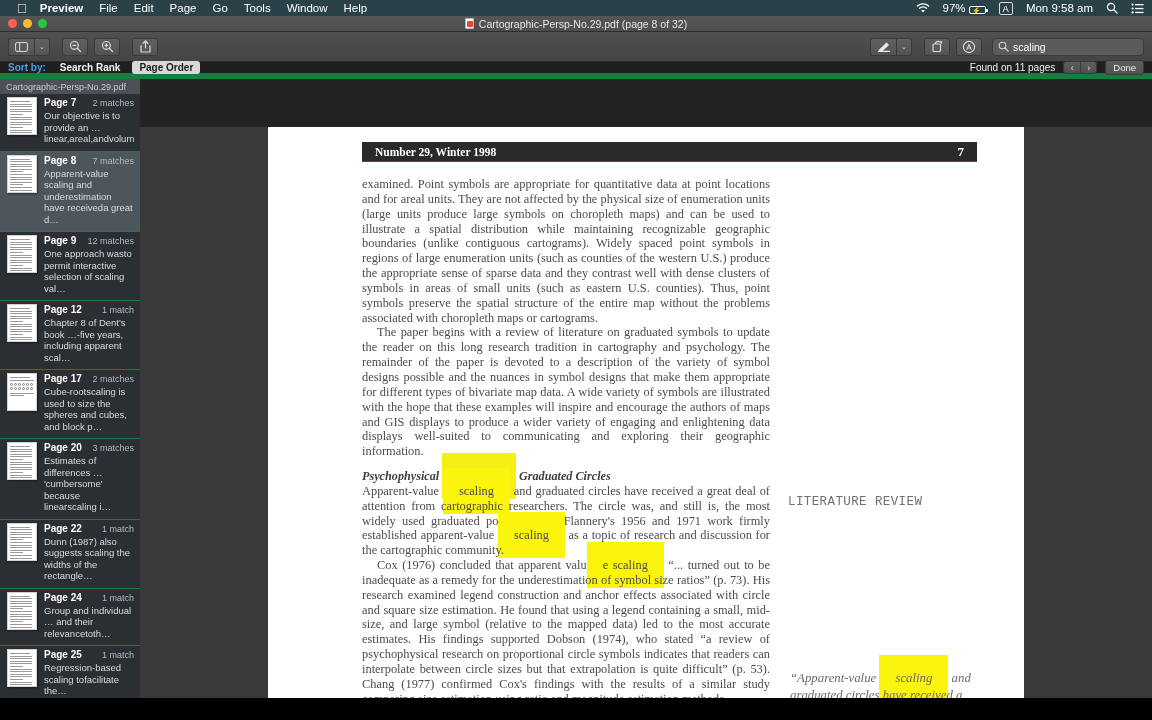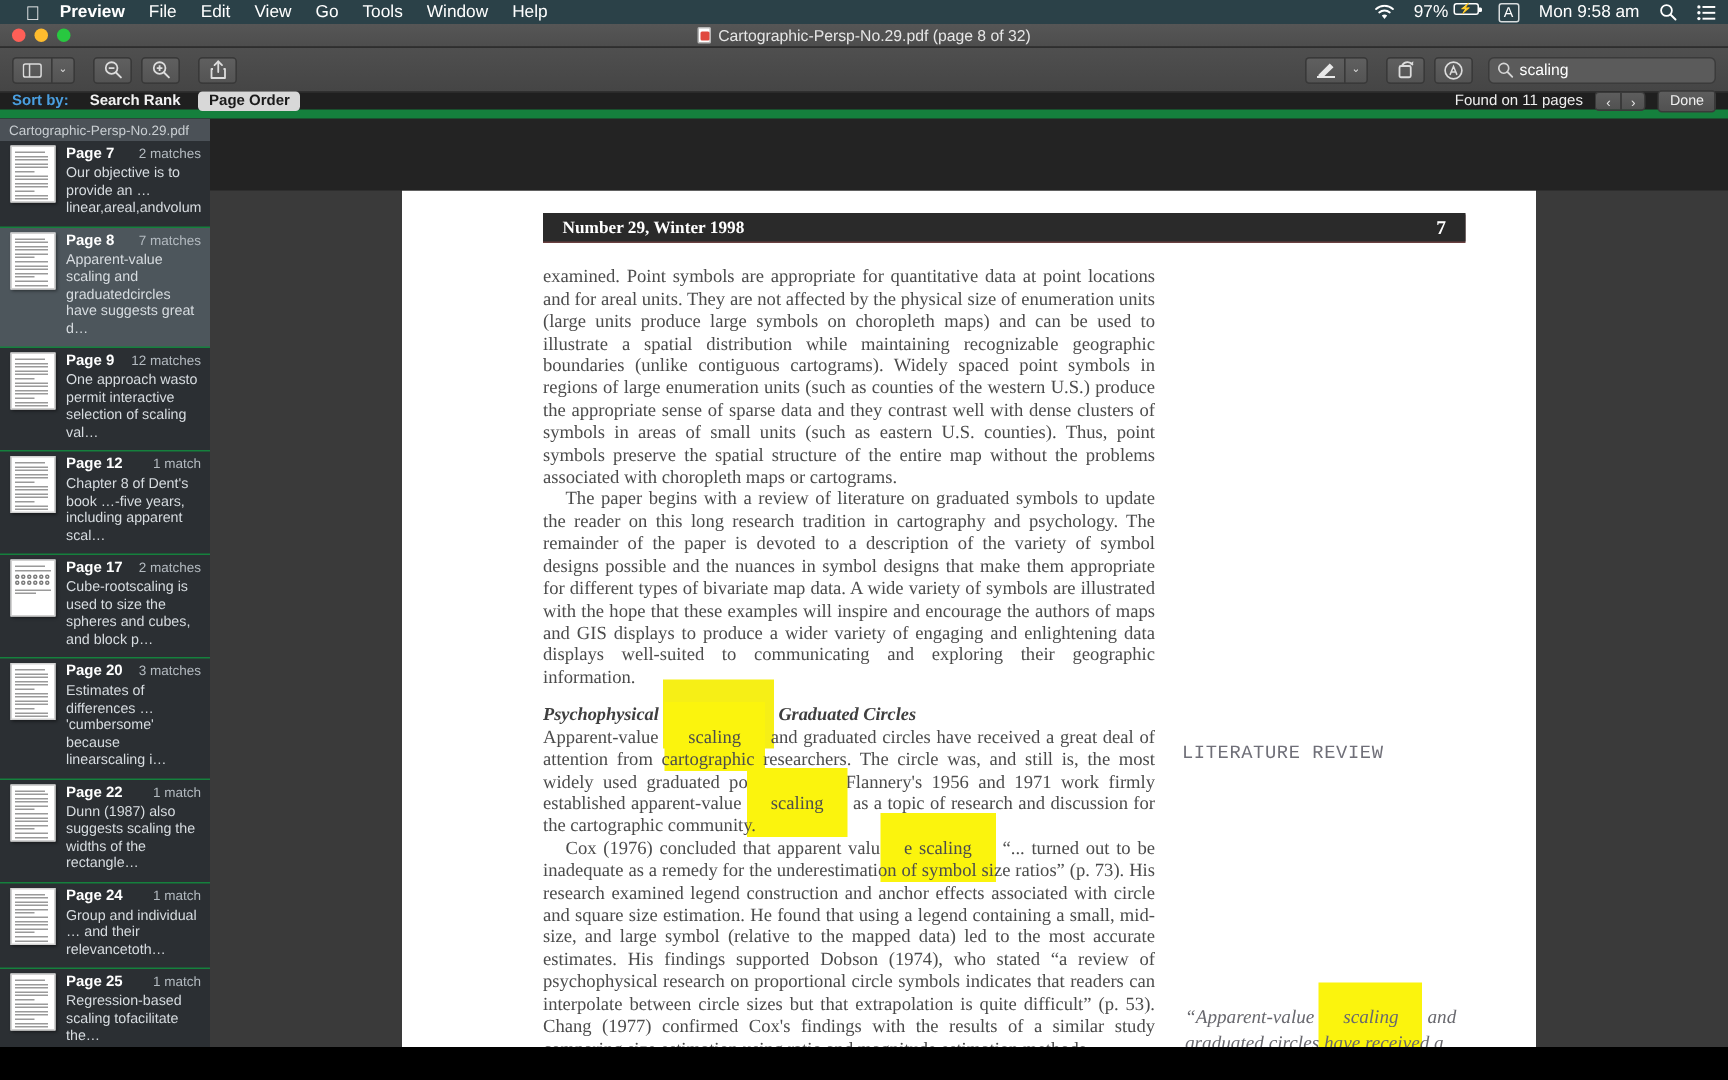--- a/index.html
+++ b/index.html
@@ -32,21 +32,21 @@
   }
   #menubar .mi {
     margin-right: 16px;
     white-space: nowrap;
     font-size: 11.5px;
   }
   #menubar .mi.bold { font-weight: bold; }
   #menubar .spacer { flex: 1; }
   #menubar .status-item {
     margin-left: 13px;
-    display: flex; align-items: flex-start;
+    display: flex; align-items: flex-end;
     font-size: 11.5px;
     white-space: nowrap;
   }
   .batt-wrap { display: flex; align-items: center; gap: 3px; }
   .batt-icon {
     width: 17px; height: 8px;
     border: 1px solid #fff; border-radius: 2px;
     position: relative;
     display: flex; align-items: center; justify-content: center;
   }
@@ -325,21 +325,21 @@
 </head>
 <body>
 
 <div id="screen">
 
   <div id="menubar">
     <span class="apple-logo"></span>
     <span class="mi bold">Preview</span>
     <span class="mi">File</span>
     <span class="mi">Edit</span>
-    <span class="mi">View</span>
+    <span class="mi">Page</span>
     <span class="mi">Go</span>
     <span class="mi">Tools</span>
     <span class="mi">Window</span>
     <span class="mi">Help</span>
     <span class="spacer"></span>
 
     <span class="status-item">
       <svg width="14" height="11" viewBox="0 0 14 11" class="svgicon">
         <path d="M7 9.6 L5.2 7.4 A3 3 0 0 1 8.8 7.4 Z" fill="#fff"></path>
         <path d="M3.5 5.3 A5.2 5.2 0 0 1 10.5 5.3" stroke="#fff" stroke-width="1.3" fill="none" stroke-linecap="round"></path>
@@ -521,21 +521,21 @@
                 <div class="tl1" style="width:55%"></div>
                 <div class="tl1" style="width:90%"></div>
                 <div class="tl1" style="width:90%"></div>
                 <div class="tl1" style="width:90%"></div>
               </div>
               <div class="sinfo">
                 <div class="sline1">
                   <span class="spage">Page 8</span>
                   <span class="smatch">7 matches</span>
                 </div>
-                <div class="ssnip">Apparent-value scaling and graduatedcircles have suggests great d…</div>
+                <div class="ssnip">Apparent-value scaling and underestimation have receiveda great d…</div>
               </div>
             </div>
             <div class="srow">
               <div class="thumb">
                 <div class="tl1 md"></div>
                 <div class="tl1" style="width:90%"></div>
                 <div class="tl1" style="width:90%"></div>
                 <div class="tl1" style="width:90%"></div>
                 <div class="tl1" style="width:90%"></div>
                 <div class="tl1" style="width:55%"></div>

